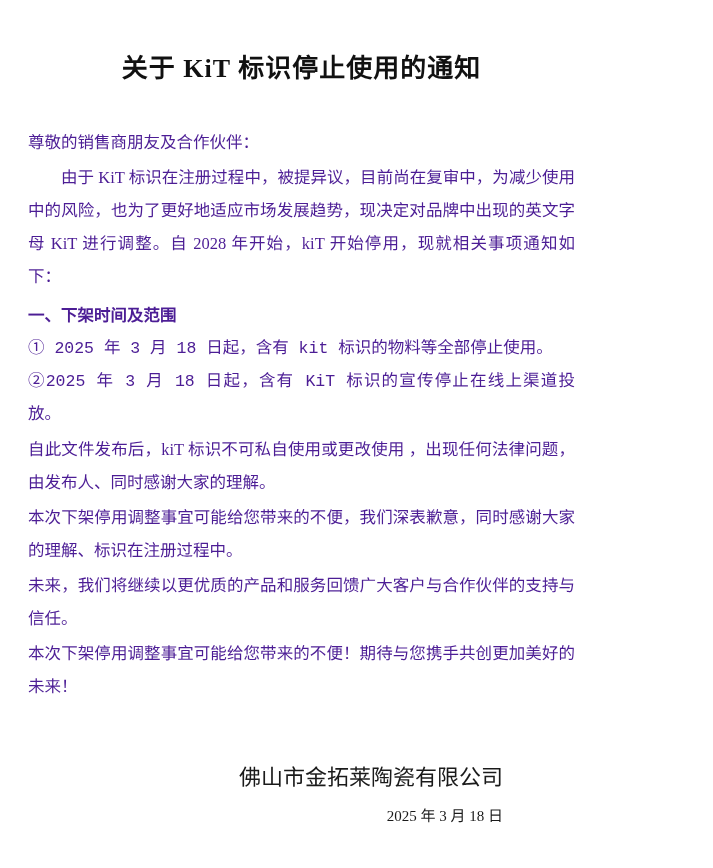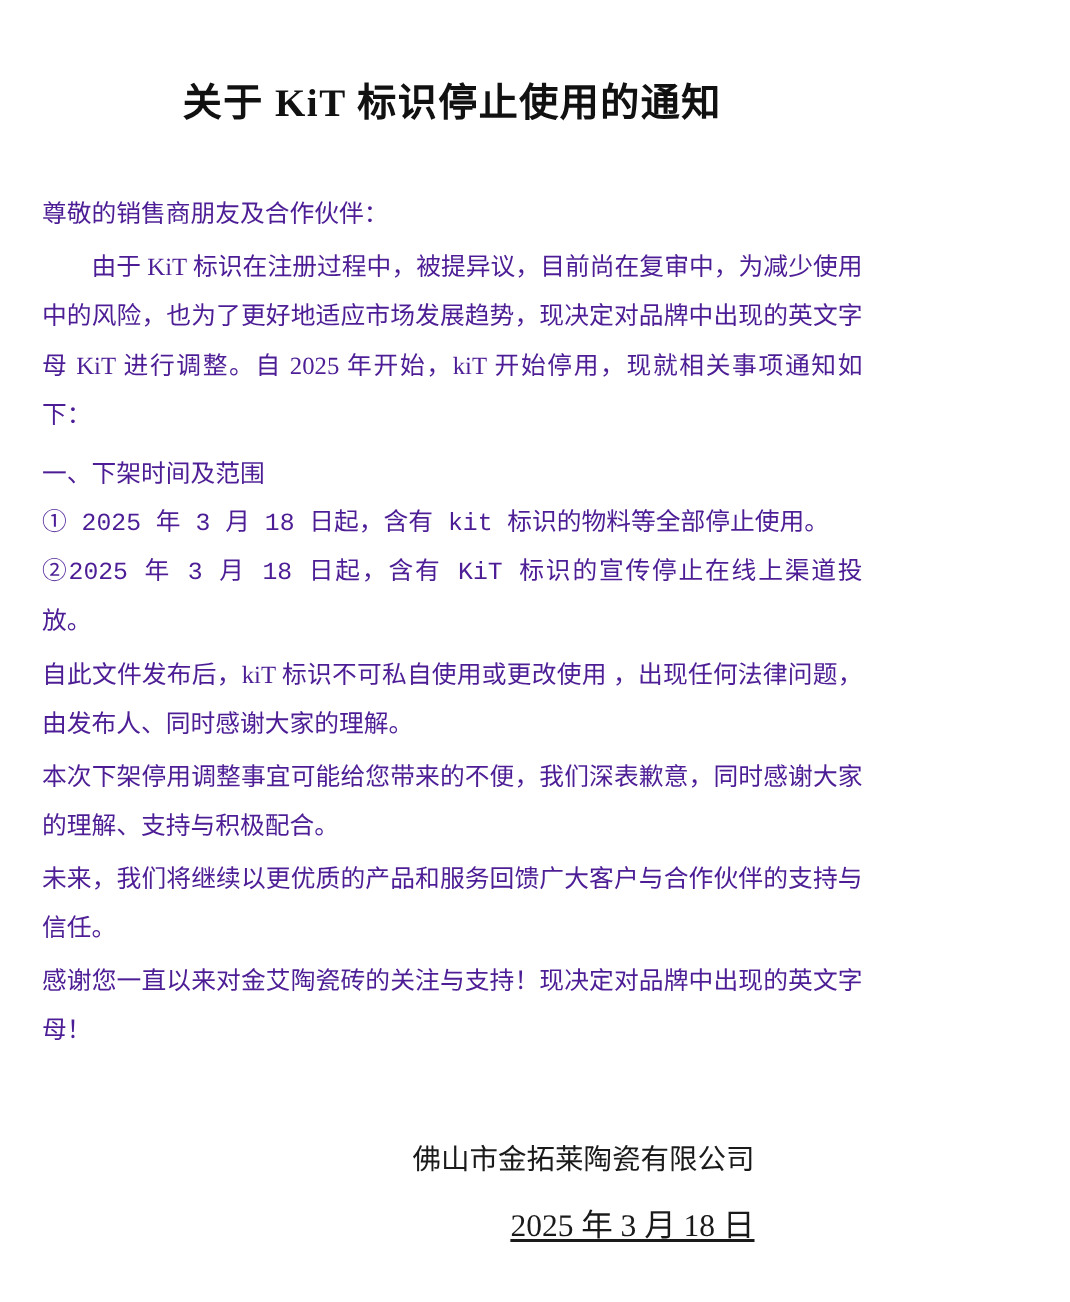--- a/index.html
+++ b/index.html
@@ -42,75 +42,73 @@
     text-justify: inter-ideograph;
     color: #4c1d95;
   }
   .salutation {
     margin-bottom: 2px;
   }
   .indent {
     text-indent: 2em;
   }
   .section-heading {
-    font-weight: normal;
+    font-weight: bold;
     font-size: 16.5px;
     line-height: 2.0;
     margin-top: 6px;
   }
   .list-line {
     font-size: 16.5px;
     line-height: 2.0;
     font-family: Liberation Mono, monospace;
   }
   .para {
     margin-top: 2px;
   }
   .sign-block {
     margin-top: 52px;
     text-align: right;
     padding-right: 72px;
   }
   .sign-company {
-    font-size: 19px;
+    font-size: 22px;
     line-height: 2.1;
-    font-family: Liberation Mono, monospace;
   }
   .sign-date {
-    font-size: 21px;
+    font-size: 15px;
     line-height: 2.1;
-    text-decoration: underline;
   }
   .nowrap {
     white-space: nowrap;
   }
 </style>
 </head>
 <body>
 
 <div class="page">
 
   <h1 class="doc-title">关于 KiT 标识停止使用的通知</h1>
 
   <div class="body-block">
 
     <p class="salutation">尊敬的销售商朋友及合作伙伴：</p>
 
-    <p class="indent para">由于 KiT 标识在注册过程中，被提异议，目前尚在复审中，为减少使用中的风险，也为了更好地适应市场发展趋势，现决定对品牌中出现的英文字母 KiT 进行调整。自 2025 年开始，kiT 开始停用，现就相关事项通知如下：</p>
+    <p class="indent para">由于 KiT 标识在注册过程中，被提异议，目前尚在复审中，为减少使用中的风险，也为了更好地适应市场发展趋势，现决定对品牌中出现的英文字母 KiT 进行调整。自 2028 年开始，kiT 开始停用，现就相关事项通知如下：</p>
 
     <p class="section-heading">一、下架时间及范围</p>
 
     <p class="list-line">① 2025 年 3 月 18 日起，含有 kit 标识的物料等全部停止使用。</p>
     <p class="list-line">②2025 年 3 月 18 日起，含有 KiT 标识的宣传停止在线上渠道投放。</p>
 
 
     <p class="para">自此文件发布后，kiT 标识不可私自使用或更改使用 ，出现任何法律问题，由发布人、同时感谢大家的理解。</p>
-    <p class="para">本次下架停用调整事宜可能给您带来的不便，我们深表歉意，同时感谢大家的理解、支持与积极配合。</p>
+    <p class="para">本次下架停用调整事宜可能给您带来的不便，我们深表歉意，同时感谢大家的理解、标识在注册过程中。</p>
     <p class="para">未来，我们将继续以更优质的产品和服务回馈广大客户与合作伙伴的支持与信任。</p>
-    <p class="para">感谢您一直以来对金艾陶瓷砖的关注与支持！现决定对品牌中出现的英文字母！</p>
+    <p class="para">本次下架停用调整事宜可能给您带来的不便！期待与您携手共创更加美好的未来！</p>
 
   </div>
 
   <div class="sign-block">
     <div class="sign-company nowrap">佛山市金拓莱陶瓷有限公司</div>
     <div class="sign-date nowrap">2025 年 3 月 18 日</div>
   </div>
 
 </div>
 

